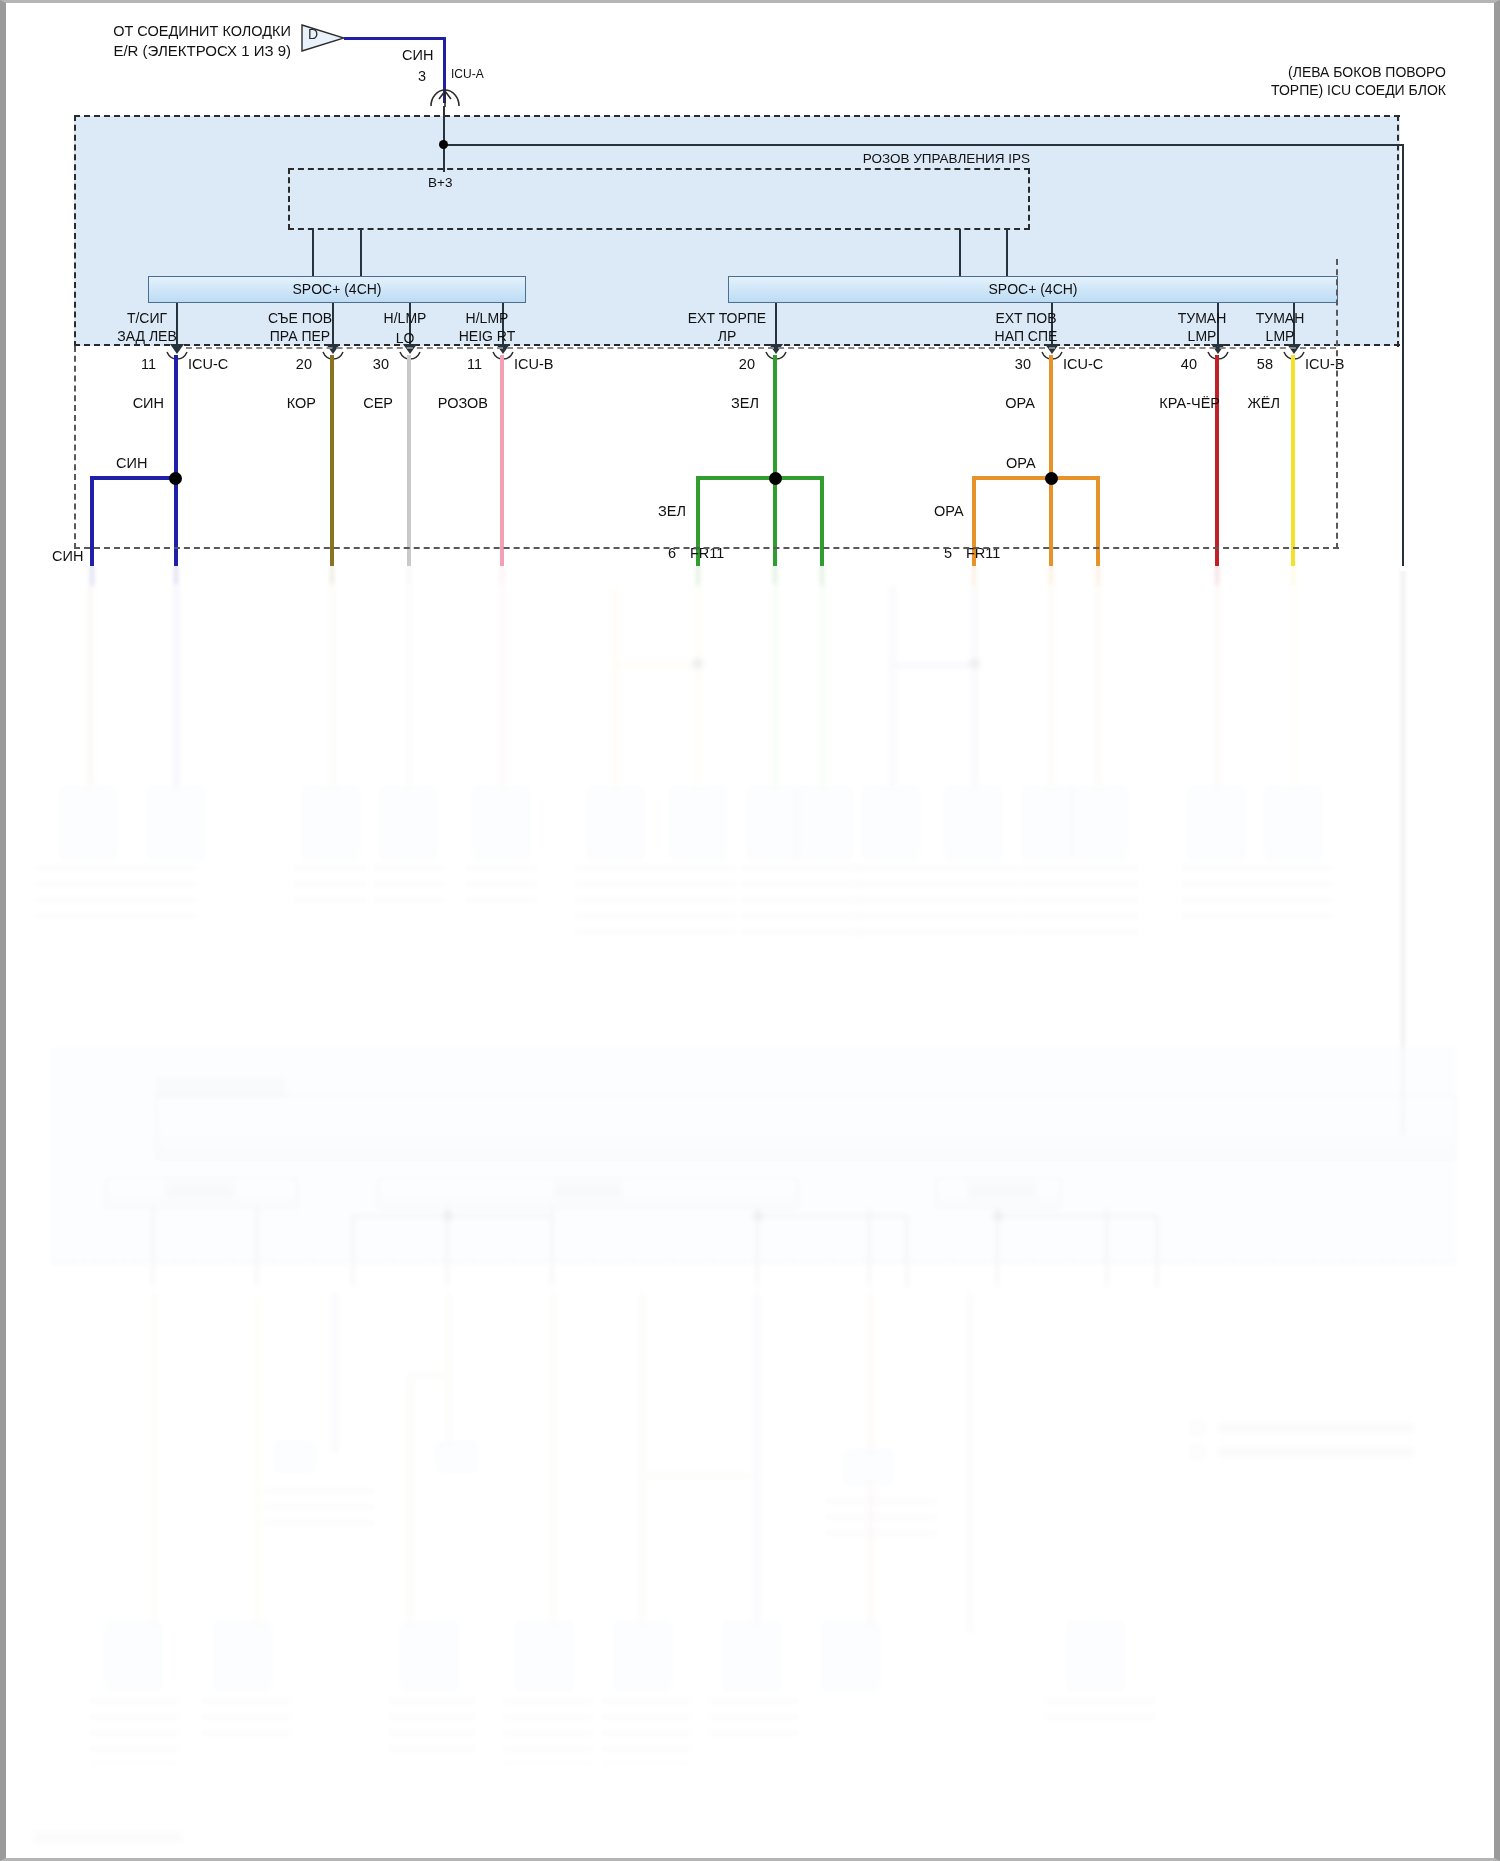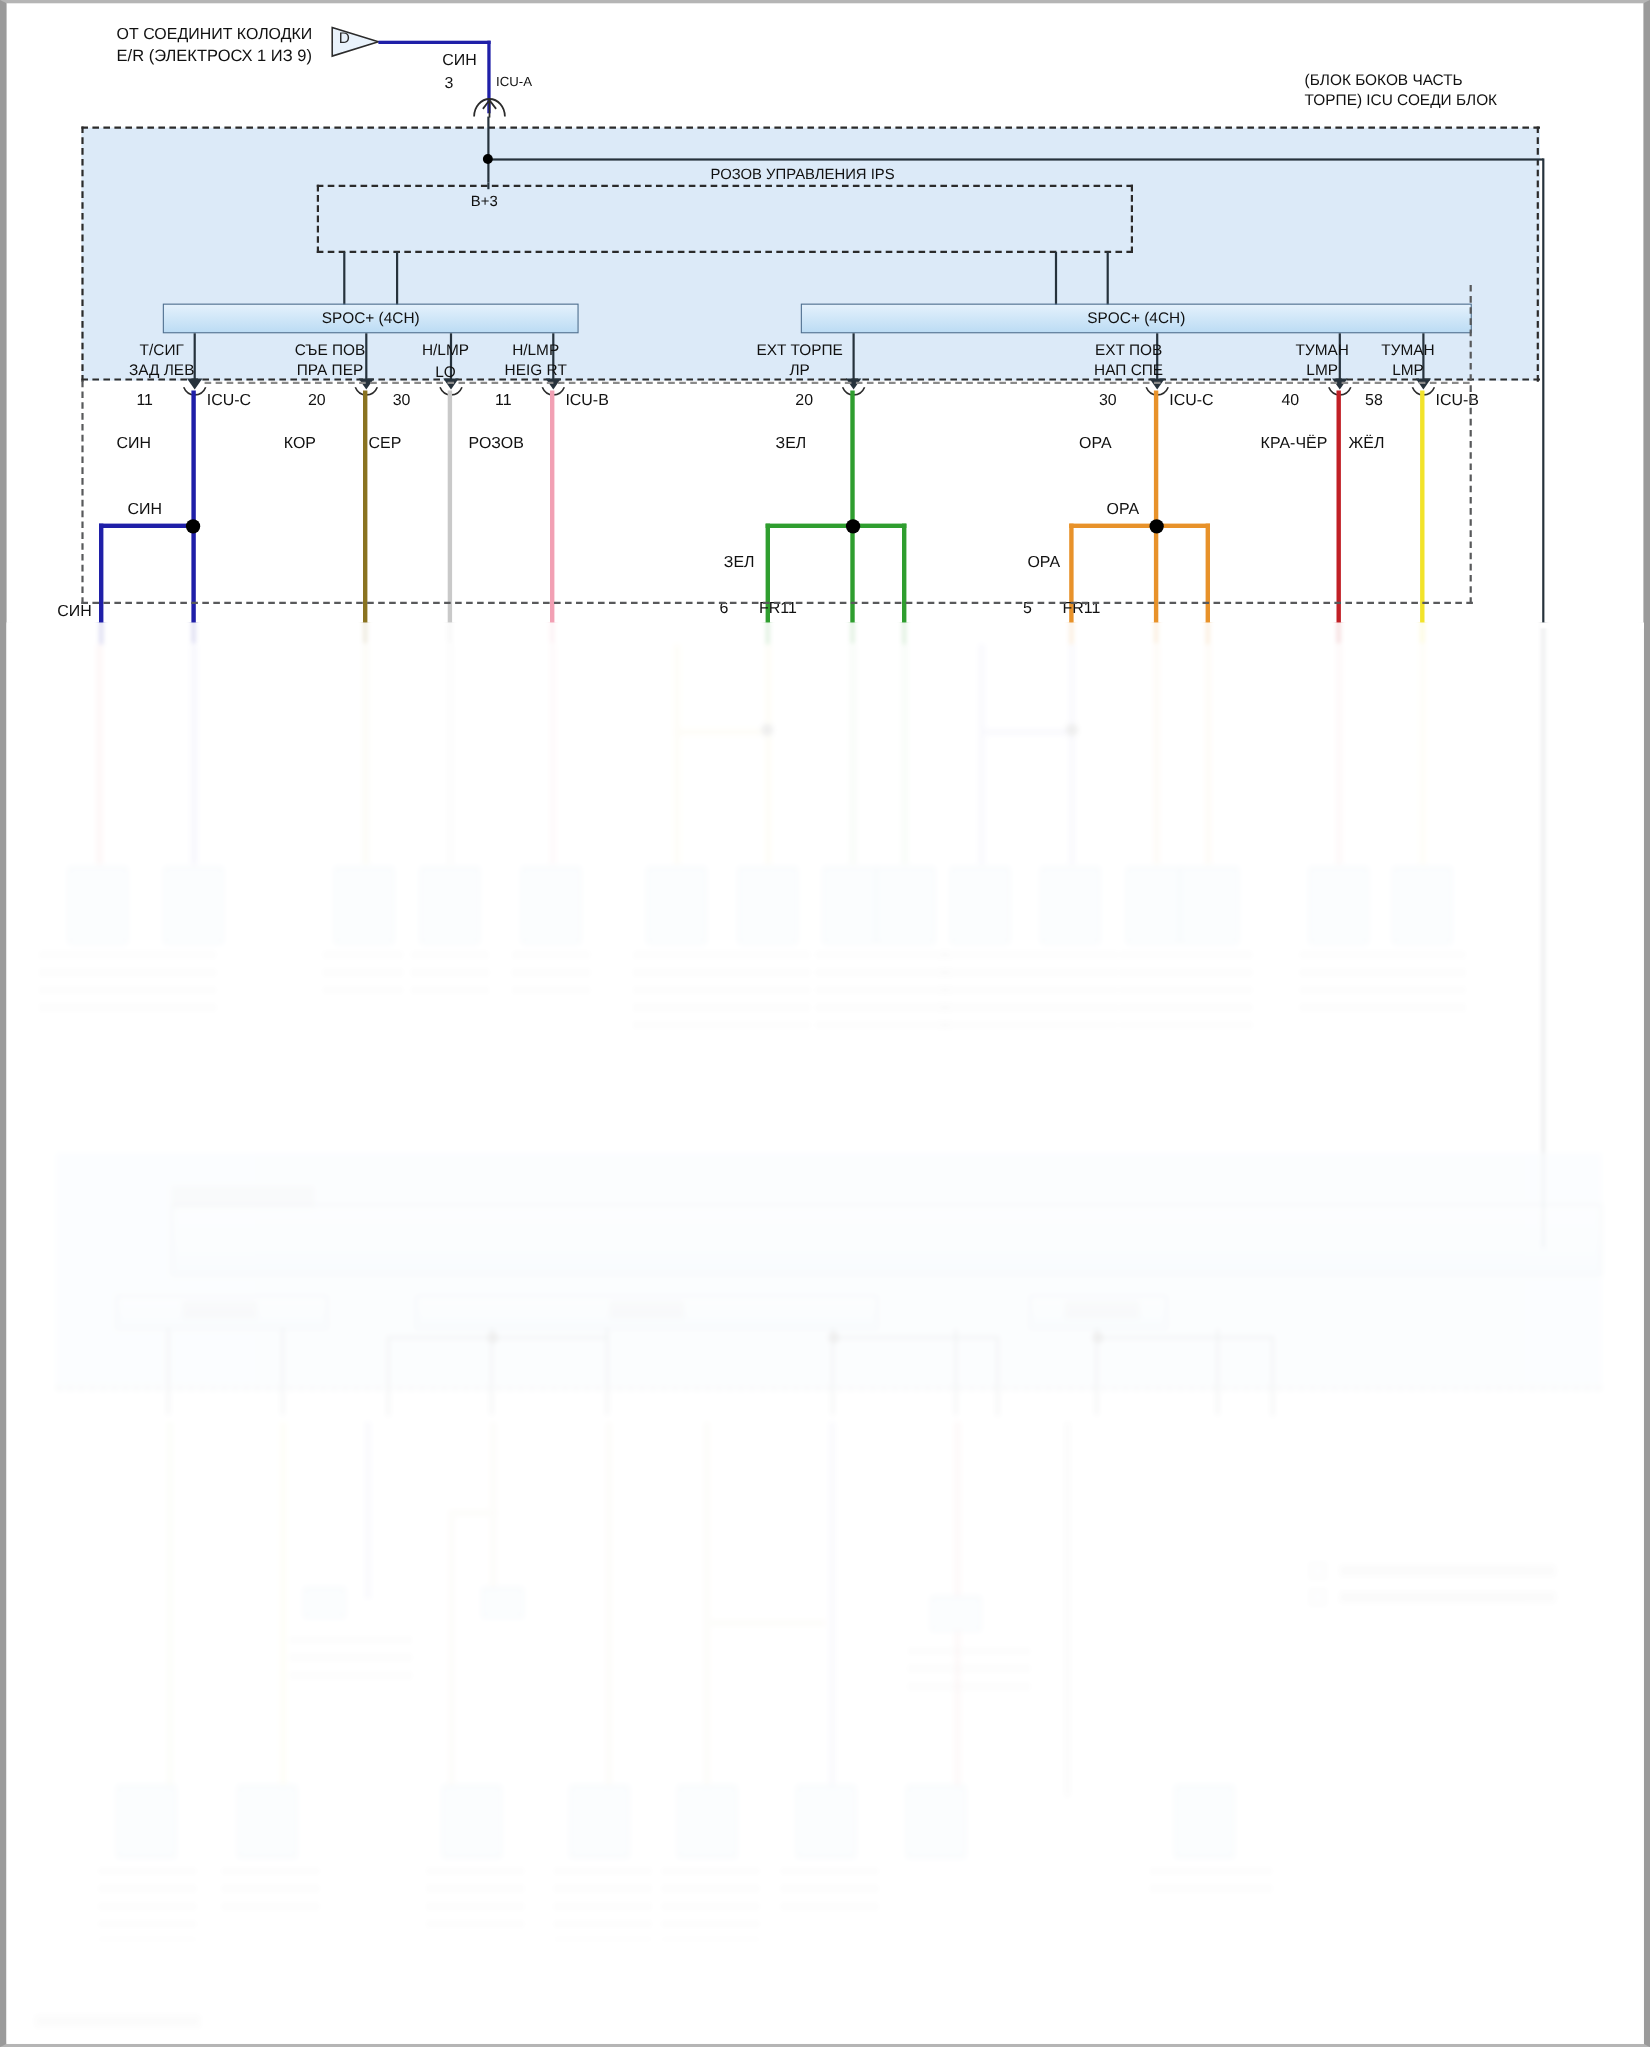--- a/index.html
+++ b/index.html
@@ -15,21 +15,21 @@
   #canvas{position:absolute;left:0;top:0;width:1500px;height:1861px;}
   .lyr{position:absolute;left:0;top:0;width:1500px;height:1861px;}
 
   
   .box{position:absolute;box-sizing:border-box;}
   .fillbox{background:#d6e9fa;border:1px solid #5f7fa0;}
   .dashbox{border:2px dashed #2b2b2b;background:#dceaf8;}
   .grad{background:linear-gradient(180deg,#e4f1fc 0%,#bcdcf4 100%);border:1px solid #4d6e8e;}
   .txt{position:absolute;white-space:pre;color:#111;line-height:1.12;}
   .c{text-align:center;}
-  .r{}
+  .r{text-align:right;}
   .w{position:absolute;}           
   .dot{position:absolute;border-radius:50%;background:#000;}
   .comp{position:absolute;background:#cde6f8;border:1px solid #7ba2c4;border-radius:2px;}
 
   
   #fade{
     position:absolute;left:0;top:563px;width:1500px;height:1298px;
     background:rgba(255,255,255,0.80);
     backdrop-filter:blur(2px);
     pointer-events:none;z-index:40;
@@ -61,21 +61,21 @@
       <div class="w" style="left:437px;top:34px;width:3px;height:66px;background:#1f1fa8;"></div>
       <div class="txt" style="left:396px;top:44px;font-size:14.5px;">СИН</div>
       <div class="txt r" style="left:398px;top:65px;width:22px;font-size:14.5px;">3</div>
       <div class="txt" style="left:445px;top:65px;font-size:12px;">ICU-A</div>
 
       <svg class="box" style="left:423px;top:84px;width:32px;height:20px;" viewBox="0 0 32 20">
         <path d="M2,19 A14,16 0 0,1 30,19" fill="none" stroke="#2b2b2b" stroke-width="1.6"></path>
         <path d="M16,20 L16,5 M10,12 L16,4 L22,12" fill="none" stroke="#2b2b2b" stroke-width="1.6"></path>
       </svg>
 
-      <div class="txt r" style="left:1180px;top:62px;width:260px;font-size:14px;">(БЛОК БОКОВ ЧАСТЬ</div>
+      <div class="txt r" style="left:1180px;top:62px;width:260px;font-size:14px;">(ЛЕВА БОКОВ ПОВОРО</div>
       <div class="txt r" style="left:1180px;top:80px;width:260px;font-size:14px;">ТОРПЕ) ICU СОЕДИ БЛОК</div>
 
       <div class="box fillbox" style="left:68px;top:113px;width:1326px;height:230px;border:none;background:#dceaf8;"></div>
       <div class="box" style="left:68px;top:112px;width:1326px;height:3px;border-top:2.5px dashed #2b2b2b;"></div>
       <div class="box" style="left:68px;top:112px;width:3px;height:232px;border-left:2.5px dashed #2b2b2b;"></div>
       <div class="box" style="left:1391px;top:112px;width:3px;height:232px;border-left:2.5px dashed #2b2b2b;"></div>
       <div class="box" style="left:68px;top:341px;width:1326px;height:3px;border-top:2.5px dashed #2b2b2b;"></div>
 
       <div class="w" style="left:437px;top:141px;width:960px;height:2px;background:#26323c;"></div>
       <div class="w" style="left:437px;top:103px;width:2px;height:60px;background:#26323c;"></div>

